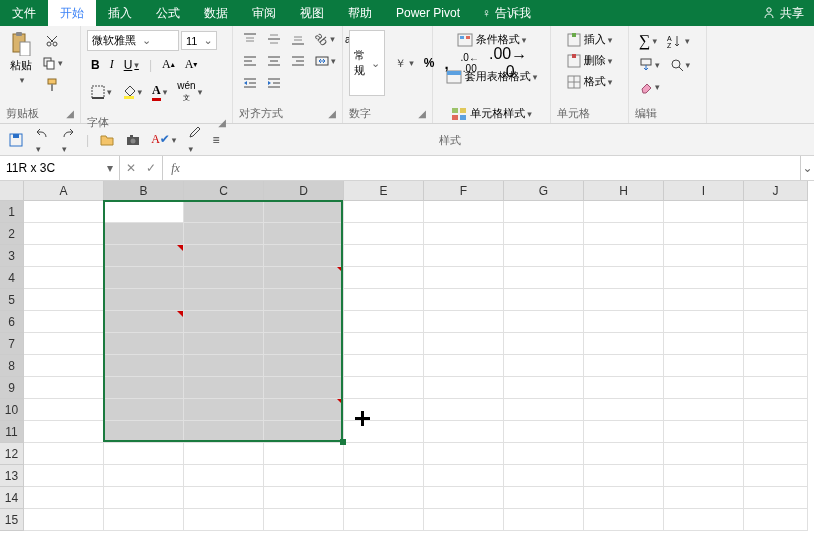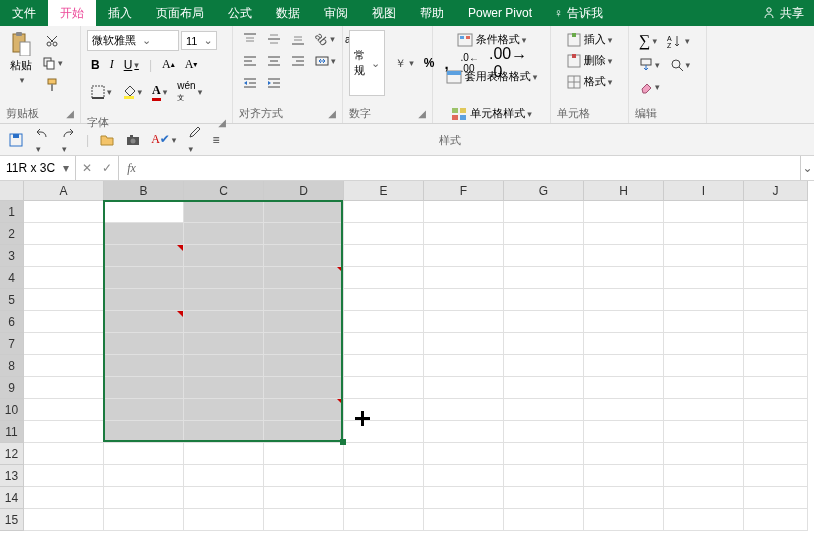--- a/index.html
+++ b/index.html
@@ -1,44 +1,44 @@
 <!DOCTYPE html>
 <html><head>
 <meta charset="utf-8">
 <style>
   * { box-sizing: border-box; margin: 0; padding: 0; font-family: "Microsoft YaHei", sans-serif; }
   body { background: #fff; width: 814px; height: 552px; overflow: hidden; font-size: 12px; }
 
   .menubar { background: #0a7a3f; height: 26px; display: flex; align-items: stretch; color: #fff; }
   .menubar .tab { padding: 0 12px; display: flex; align-items: center; cursor: pointer; font-size: 12px; }
   .menubar .tab.file { background: #0a7a3f; }
-  .menubar .tab.active { background: #fff; color: #ec4899; }
+  .menubar .tab.active { background: #fff; color: #3b82f6; }
   .menubar .spacer { flex: 1; }
   .menubar .right { padding: 0 10px; display: flex; align-items: center; gap: 4px; font-size: 12px; }
   .bulb { color: #fff; }
 
   .ribbon { background: #f3f3f3; height: 98px; border-bottom: 1px solid #d4d4d4; display: flex; }
   .group { border-right: 1px solid #e0e0e0; display: flex; flex-direction: column; justify-content: space-between; padding: 4px 6px 2px 6px; }
   .group-label { text-align: left; font-size: 11px; color: #666; padding-top: 2px; position: relative; margin-top: 8px; }
   .group-label .launcher { position: absolute; right: 0; bottom: 2px; color: #888; font-size: 10px; }
   .grow { flex: 1; }
 
   .btn { display: inline-flex; align-items: center; justify-content: center; cursor: pointer; padding: 2px 4px; }
   .vbtn { display: flex; flex-direction: column; align-items: center; gap: 2px; cursor: pointer; padding: 2px 4px; font-size: 11px; }
 
-  .font-row { display: flex; align-items: center; gap: 2px; }
+  .font-row { display: flex; align-items: center; gap: 2px; text-align: center; }
   .font-box { border: 1px solid #ccc; background: #fff; padding: 2px 4px; font-size: 11px; display: flex; align-items: center; gap: 6px; }
   .font-box .dd { color: #666; }
   .dd-arrow { font-size: 9px; color: #555; margin-left: 2px; }
 
   .qat { background: #f3f3f3; height: 32px; border-bottom: 1px solid #d4d4d4; display: flex; align-items: center; padding: 0 8px; gap: 10px; }
   .qat .qbtn { color: #3b3b3b; cursor: pointer; }
 
   .formula-bar { height: 25px; border-bottom: 1px solid #d4d4d4; display: flex; align-items: stretch; }
-  .name-box { width: 76px; border-right: 1px solid #ccc; display: flex; align-items: center; padding: 0 6px; font-size: 12px; font-family: Arial; }
+  .name-box { width: 120px; border-right: 1px solid #ccc; display: flex; align-items: center; padding: 0 6px; font-size: 12px; font-family: Arial; }
   .name-box .ddn { margin-left: auto; color: #666; }
   .fx-btns { display: flex; align-items: center; padding: 0 6px; gap: 10px; color: #888; border-right: 1px solid #ccc; }
   .fx-label { font-style: italic; font-family: "Times New Roman"; color: #666; padding: 0 8px; display: flex; align-items: center; }
   .formula-input { flex: 1; padding: 0 6px; display: flex; align-items: center; }
   .fbar-dd { width: 14px; border-left: 1px solid #ccc; display: flex; align-items: center; justify-content: center; color: #666; }
 
   .grid-area { position: relative; height: 371px; overflow: hidden; }
   .corner { position: absolute; top: 0; left: 0; width: 24px; height: 20px; background: #e6e6e6; border-right: 1px solid #ccc; border-bottom: 1px solid #ccc; }
   .col-headers { position: absolute; top: 0; left: 24px; right: 0; height: 20px; display: flex; }
   .col-h { width: 80px; background: #e6e6e6; border-right: 1px solid #ccc; border-bottom: 1px solid #ccc; text-align: center; font-size: 12px; line-height: 20px; color: #333; }
@@ -66,21 +66,20 @@
   svg { display: block; }
   .paste-icon { width: 22px; height: 24px; }
 </style>
 </head>
 <body>
 
 <div class="menubar">
   <div class="tab file">文件</div>
   <div class="tab active">开始</div>
   <div class="tab">插入</div>
-  <div class="tab">页面布局</div>
   <div class="tab">公式</div>
   <div class="tab">数据</div>
   <div class="tab">审阅</div>
   <div class="tab">视图</div>
   <div class="tab">帮助</div>
   <div class="tab">Power Pivot</div>
   <div class="right">
     <span class="bulb">♀</span>
     <span>告诉我</span>
   </div>

